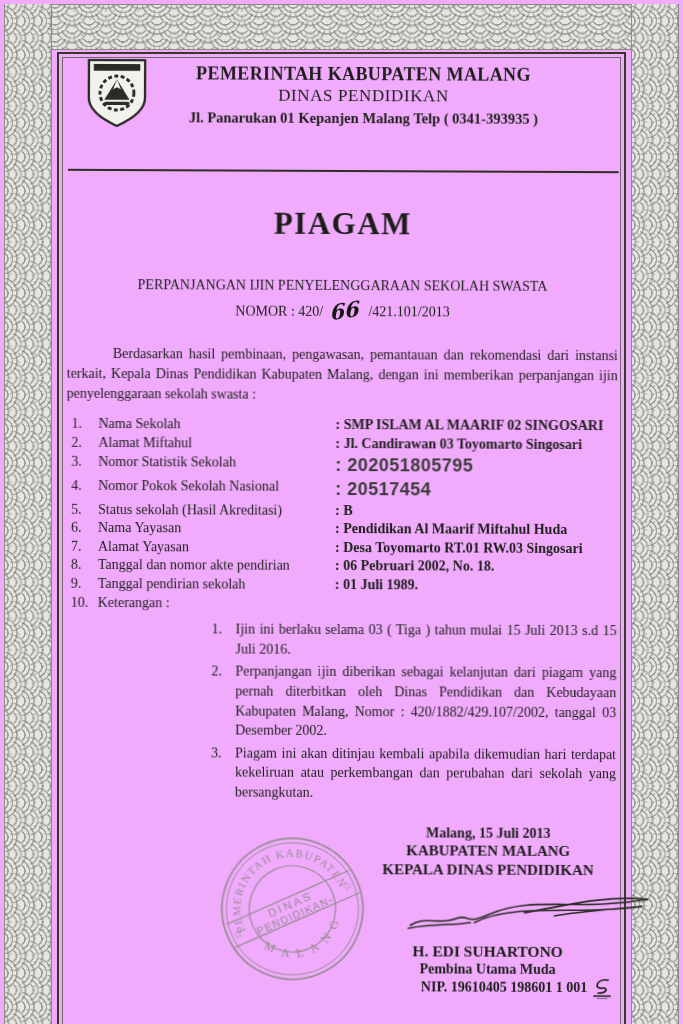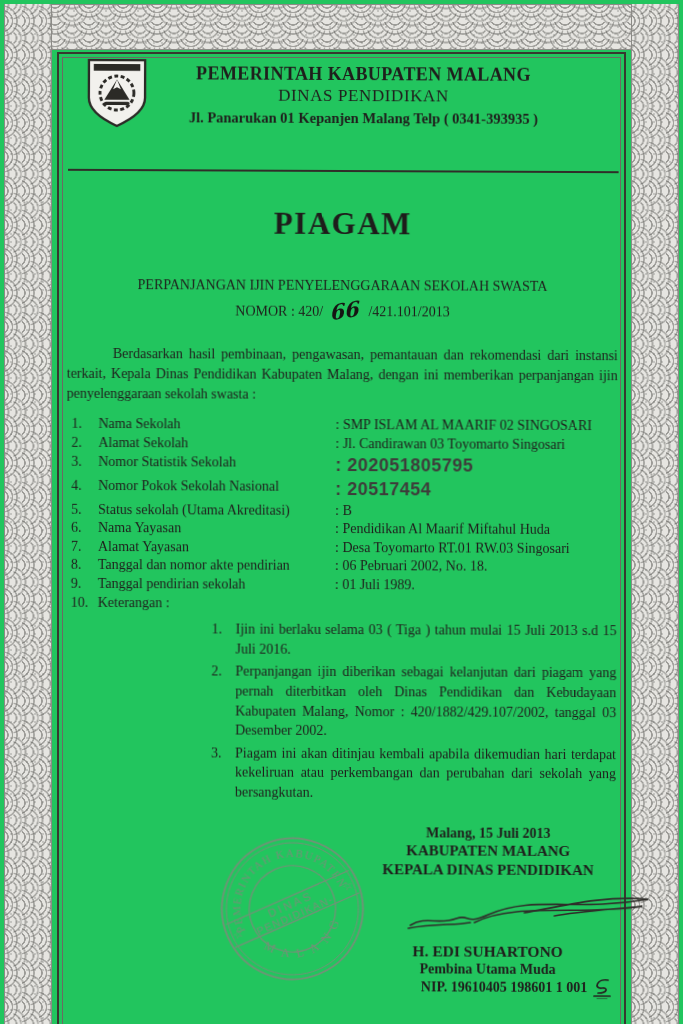--- a/index.html
+++ b/index.html
@@ -1,18 +1,18 @@
 <!DOCTYPE html>
 <html><head>
 <meta charset="utf-8">
 <style>
   html,body{margin:0;padding:0;background:#c9c8c4;}
   .page{
     position:relative;width:683px;height:1024px;margin:0 auto;overflow:hidden;
-    background-color:#22c55e;
+    background-color:#f0abfc;
     background-image:
       radial-gradient(circle at 18% 22%, rgba(110,110,104,.05) 1px, transparent 2px),
       radial-gradient(circle at 72% 64%, rgba(110,110,104,.06) 1px, transparent 2px),
       radial-gradient(circle at 40% 85%, rgba(110,110,104,.05) 1px, transparent 2px),
       linear-gradient(180deg,#f2f1ed 0%,#efeeea 55%,#edecе8 100%);
     background-size:97px 83px, 61px 71px, 113px 59px, 100% 100%;
     font-family:"Liberation Serif","DejaVu Serif",serif;
     color:#1e1d1b;
   }
   
@@ -57,21 +57,21 @@
   .subtitle-wrap{text-align:center;margin-top:36px;font-size:14px;}
   .nomor-line{text-align:center;font-size:14px;margin-top:2px;}
   .hand-num{display:inline-block;font-size:21px;font-weight:bold;font-style:italic;
     transform:rotate(-9deg) skewX(-8deg);margin:0 8px;position:relative;top:2px;
     font-family:"DejaVu Serif",serif;color:#151412;}
   .intro{margin-top:24px;font-size:14px;line-height:1.44;text-align:justify;text-indent:46px;}
   .items{margin-top:11px;}
   .item-row{display:flex;font-size:14px;line-height:1.33;}
   .ino{width:27px;padding-left:5px;flex:none;}
   .ilabel{width:237px;flex:none;}
-  .ival{flex:1;}
+  .ival{flex:1;font-weight:bold;}
   .sansval{font-family:"Liberation Sans","DejaVu Sans",sans-serif;font-weight:bold;
     font-size:18px;color:#3d3c3a;letter-spacing:.5px;}
   .ket-list{margin:7px 0 0 146px;}
   .ket-row{display:flex;font-size:14px;line-height:1.4;margin-bottom:3px;}
   .kno{width:24px;flex:none;}
   .ktext{flex:1;text-align:justify;}
   
   .sig-area{position:relative;margin-top:22px;height:240px;}
   .sig-block{position:absolute;left:296px;right:0;top:0;text-align:center;}
   .sig-date{font-size:14px;font-weight:bold;}
@@ -126,36 +126,36 @@
     <div class="intro">Berdasarkan hasil pembinaan, pengawasan, pemantauan dan rekomendasi dari instansi terkait, Kepala Dinas Pendidikan Kabupaten Malang, dengan ini memberikan perpanjangan ijin penyelenggaraan sekolah swasta :</div>
 
     <div class="items">
       <div class="item-row">
           <span class="ino">1.</span>
           <span class="ilabel">Nama Sekolah</span>
           <span class="ival">: SMP ISLAM AL MAARIF 02 SINGOSARI</span>
         </div>
       <div class="item-row">
           <span class="ino">2.</span>
-          <span class="ilabel">Alamat Sekolah</span>
+          <span class="ilabel">Alamat Miftahul</span>
           <span class="ival">: Jl. Candirawan 03 Toyomarto Singosari</span>
         </div>
       <div class="item-row">
           <span class="ino">3.</span>
           <span class="ilabel">Nomor Statistik Sekolah</span>
           <span class="ival sansval">: 202051805795</span>
         </div>
       <div class="item-row">
           <span class="ino">4.</span>
           <span class="ilabel">Nomor Pokok Sekolah Nasional</span>
           <span class="ival sansval">: 20517454</span>
         </div>
       <div class="item-row">
           <span class="ino">5.</span>
-          <span class="ilabel">Status sekolah (Utama Akreditasi)</span>
+          <span class="ilabel">Status sekolah (Hasil Akreditasi)</span>
           <span class="ival">: B</span>
         </div>
       <div class="item-row">
           <span class="ino">6.</span>
           <span class="ilabel">Nama Yayasan</span>
           <span class="ival">: Pendidikan Al Maarif Miftahul Huda</span>
         </div>
       <div class="item-row">
           <span class="ino">7.</span>
           <span class="ilabel">Alamat Yayasan</span>

